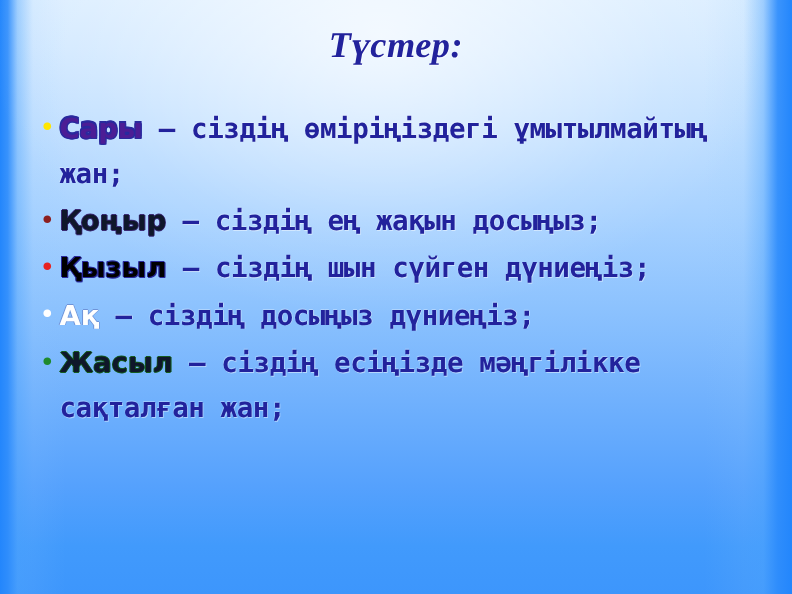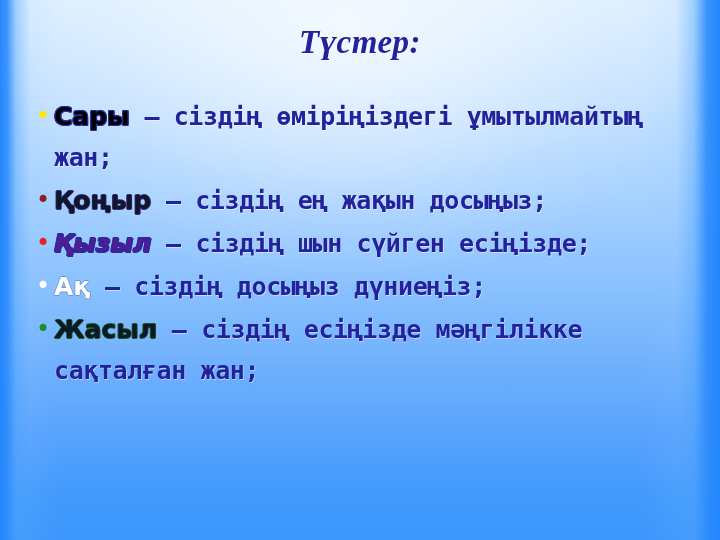--- a/index.html
+++ b/index.html
@@ -119,36 +119,35 @@
        0.7px 0.7px 0 rgba(255,255,255,0.45),
       -0.4px -0.4px 0 rgba(255,255,255,0.30);
   }
   .kw {
     font-family: "DejaVu Sans", "Liberation Sans", sans-serif;
     font-weight: bold;
     letter-spacing: 0px;
   }
   
   .kw-yellow {
-    color: #000000;
+    color: #4c1d95;
     text-shadow:
       1px 0 #2a2a9e, -1px 0 #2a2a9e, 0 1px #2a2a9e, 0 -1px #2a2a9e,
       1px 1px #2a2a9e, -1px -1px #2a2a9e, 1px -1px #2a2a9e, -1px 1px #2a2a9e;
   }
   .kw-brown {
     color: #0f172a;
     text-shadow:
       0.8px 0 #3a2a74, -0.8px 0 #3a2a74, 0 0.8px #3a2a74, 0 -0.8px #3a2a74;
   }
   .kw-red {
-    color: #4c1d95;
+    color: #000000;
     text-shadow:
       0.9px 0 #2a2a9e, -0.9px 0 #2a2a9e, 0 0.9px #2a2a9e, 0 -0.9px #2a2a9e,
       0.9px 0.9px #2a2a9e, -0.9px -0.9px #2a2a9e;
-    font-style: italic;
   }
   .kw-white {
     color: #ffffff;
     text-shadow:
       0.8px 0 #6f93d8, -0.8px 0 #6f93d8, 0 0.8px #6f93d8, 0 -0.8px #6f93d8;
     margin-top: 40px;
   }
   .kw-green {
     color: #0f172a;
     text-shadow:
@@ -171,21 +170,21 @@
         <div class="bullet-row">
           <span class="bullet-mark" style="color: rgb(255, 230, 0);">•</span>
           <span class="bullet-text"><span class="kw kw-yellow">Сары</span><span>  –  сіздің өміріңіздегі ұмытылмайтың жан;</span></span>
         </div>
         <div class="bullet-row">
           <span class="bullet-mark" style="color: rgb(140, 31, 31);">•</span>
           <span class="bullet-text"><span class="kw kw-brown">Қоңыр</span><span>  –  сіздің ең жақын досыңыз;</span></span>
         </div>
         <div class="bullet-row">
           <span class="bullet-mark" style="color: rgb(232, 34, 31);">•</span>
-          <span class="bullet-text"><span class="kw kw-red">Қызыл</span><span>  –  сіздің шын сүйген есіңізде;</span></span>
+          <span class="bullet-text"><span class="kw kw-red">Қызыл</span><span>  –  сіздің шын сүйген дүниеңіз;</span></span>
         </div>
         <div class="bullet-row">
           <span class="bullet-mark" style="color: rgb(255, 255, 255);">•</span>
           <span class="bullet-text"><span class="kw kw-white">Ақ</span><span> – сіздің досыңыз дүниеңіз;</span></span>
         </div>
         <div class="bullet-row">
           <span class="bullet-mark" style="color: rgb(31, 138, 46);">•</span>
           <span class="bullet-text"><span class="kw kw-green">Жасыл</span><span> – сіздің есіңізде мәңгілікке сақталған жан;</span></span>
         </div>
       </div>

